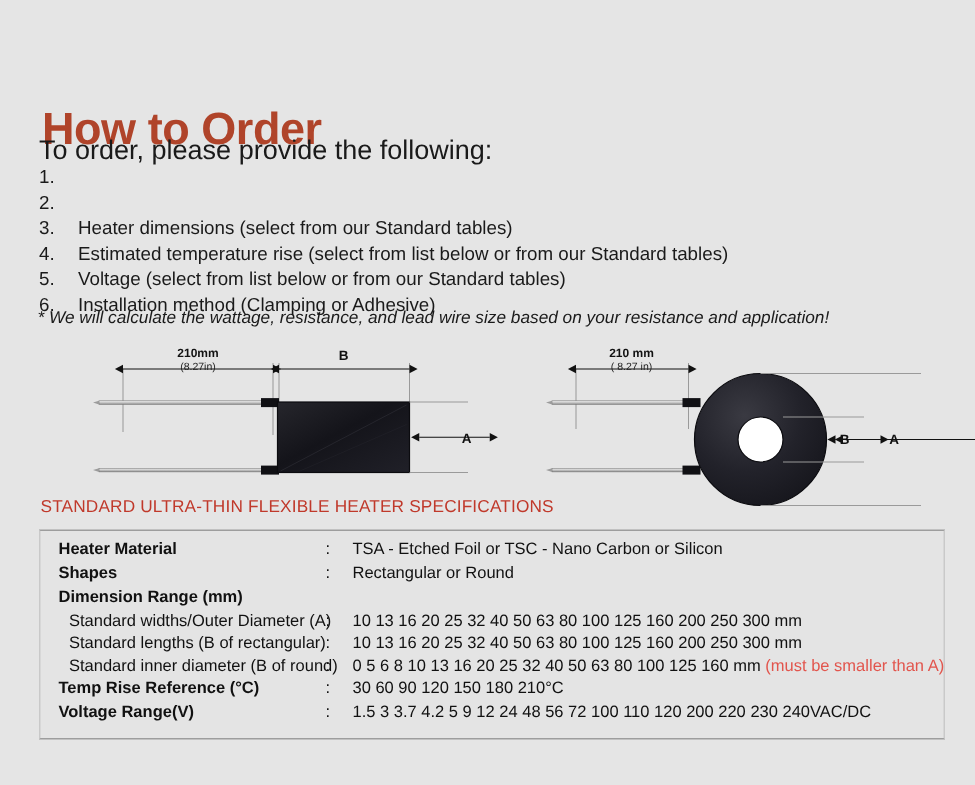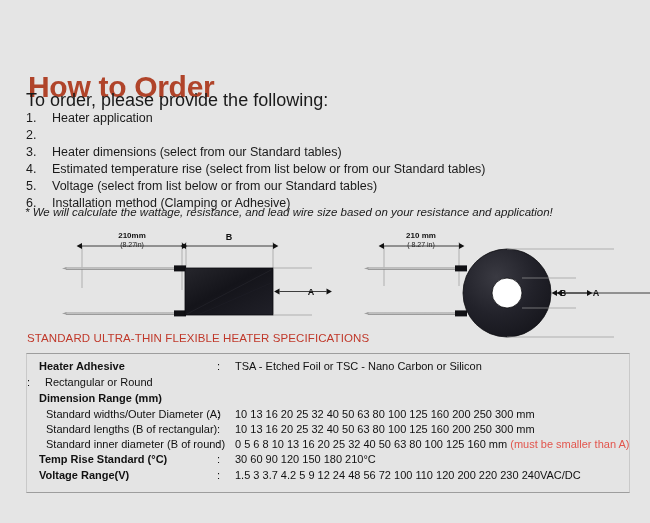--- a/index.html
+++ b/index.html
@@ -170,21 +170,20 @@
 
 <div class="page">
 
   <h1 class="title">How to Order</h1>
 
   <div class="intro">To order, please provide the following:</div>
 
   <div class="order-list">
     <div class="order-item">
       <span class="order-num">1.</span>
-      <span class="order-text">Heater application</span>
     </div>
     <div class="order-item">
       <span class="order-num">2.</span>
     </div>
     <div class="order-item">
       <span class="order-num">3.</span>
       <span class="order-text">Heater dimensions (select from our Standard tables)</span>
     </div>
     <div class="order-item">
       <span class="order-num">4.</span>
@@ -293,26 +292,27 @@
       </g>
     </svg>
   </div>
 
   <div class="spec-header">STANDARD ULTRA-THIN FLEXIBLE HEATER SPECIFICATIONS</div>
 
   <div class="spec-table">
     <div class="spec-pad-top"></div>
 
     <div class="spec-row tall">
-      <span class="spec-label">Heater Adhesive</span>
+      <span class="spec-label">Heater Material</span>
       <span class="spec-colon">:</span>
       <span class="spec-value"><span>TSA  - Etched Foil  or  TSC - Nano Carbon  or  Silicon</span><span class="note"></span></span>
     </div>
 
     <div class="spec-row tall">
+      <span class="spec-label">Shapes</span>
       <span class="spec-colon">:</span>
       <span class="spec-value"><span>Rectangular or Round</span><span class="note"></span></span>
     </div>
 
     <div class="spec-row tall">
       <span class="spec-label">Dimension Range (mm)</span>
       <span class="spec-colon"></span>
       <span class="spec-value"><span></span><span class="note"></span></span>
     </div>
 
@@ -328,21 +328,21 @@
       <span class="spec-value"><span>10  13  16  20  25  32  40  50  63  80  100  125  160  200  250 300 mm</span><span class="note"></span></span>
     </div>
 
     <div class="spec-row">
       <span class="spec-label indent">Standard inner diameter (B of round)</span>
       <span class="spec-colon">:</span>
       <span class="spec-value"><span>0  5  6  8  10  13  16  20  25  32  40  50  63  80  100  125  160 mm </span><span class="note">(must be smaller than A)</span></span>
     </div>
 
     <div class="spec-row tall">
-      <span class="spec-label">Temp Rise Standard (°C)</span>
+      <span class="spec-label">Temp Rise Reference (°C)</span>
       <span class="spec-colon">:</span>
       <span class="spec-value"><span>30  60  90  120  150  180  210°C</span><span class="note"></span></span>
     </div>
 
     <div class="spec-row tall">
       <span class="spec-label">Voltage Range(V)</span>
       <span class="spec-colon">:</span>
       <span class="spec-value"><span>1.5  3  3.7  4.2  5  9  12  24  48  56  72  100  110  120  200  220  230  240VAC/DC</span><span class="note"></span></span>
     </div>
 

